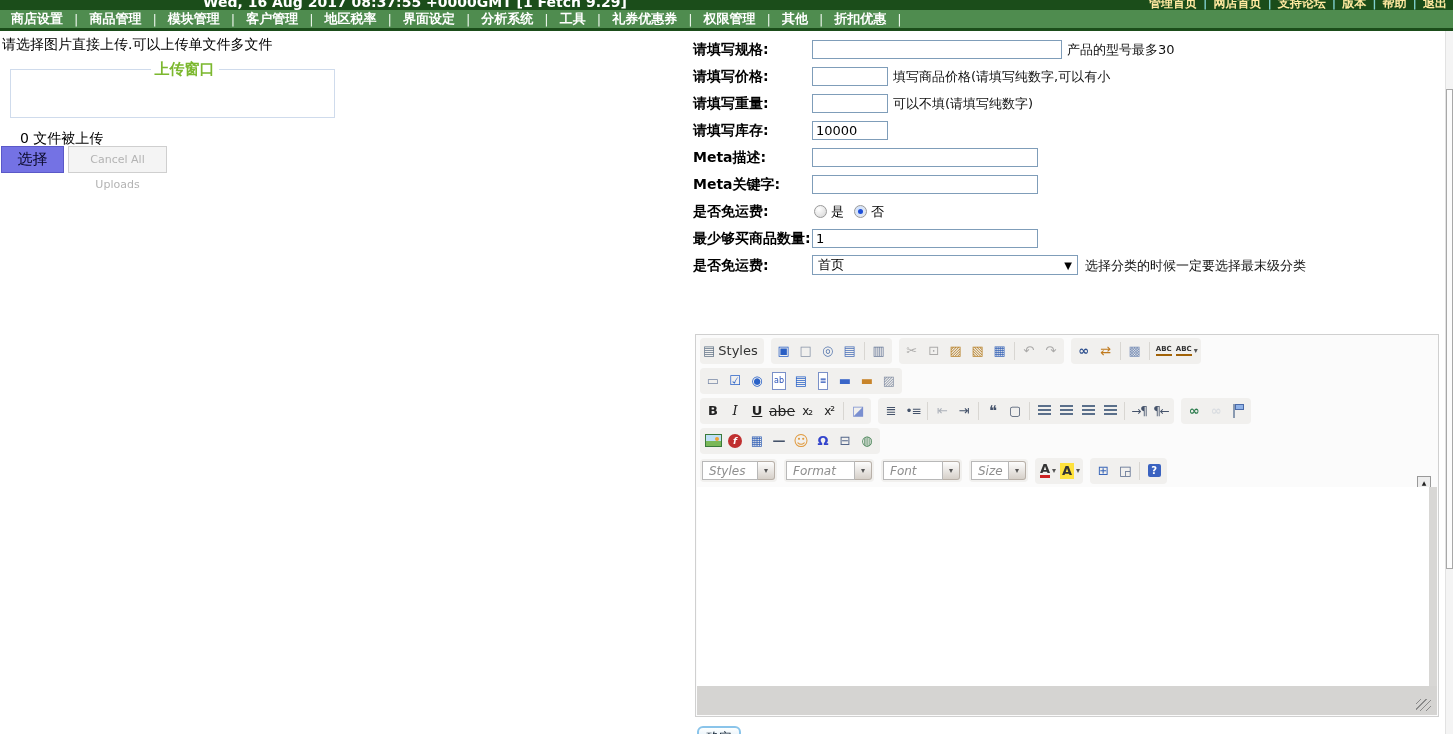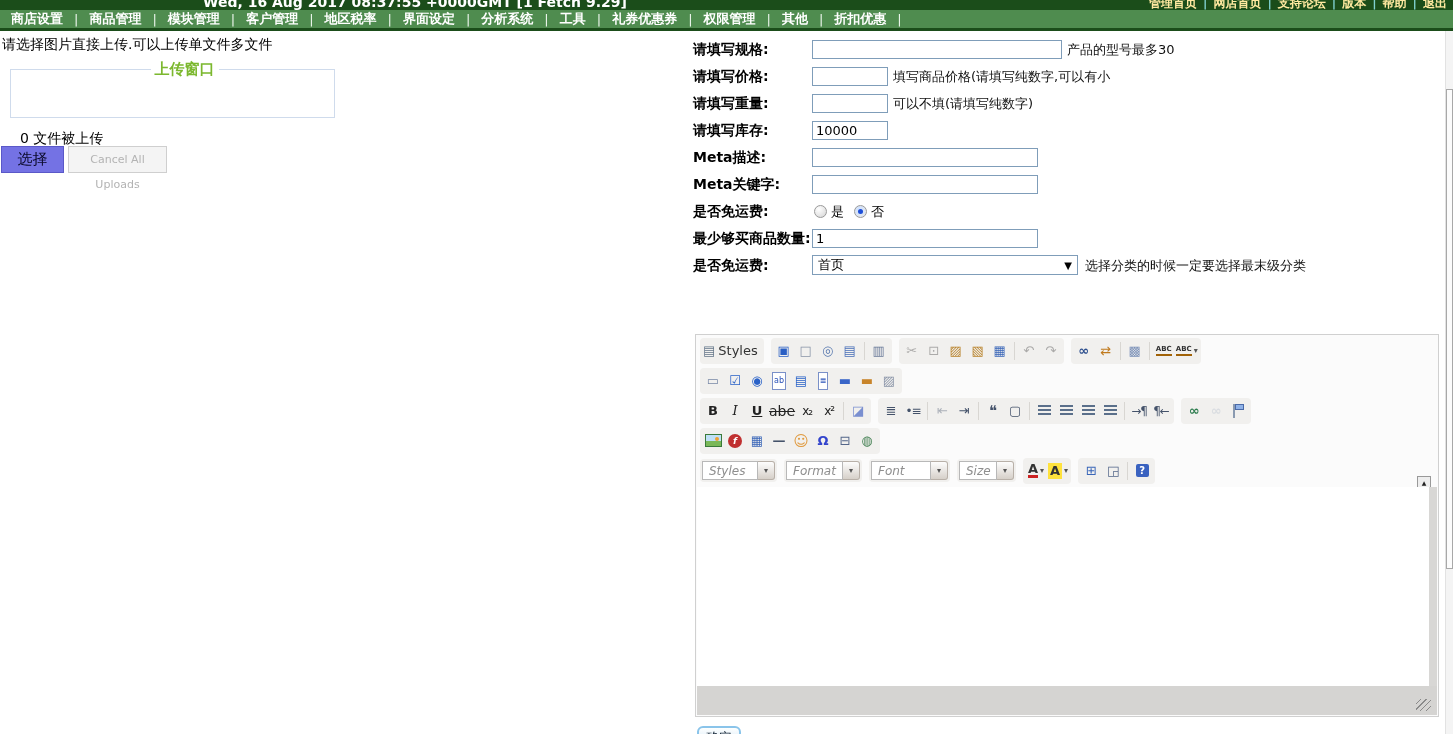--- a/index.html
+++ b/index.html
@@ -407,21 +407,21 @@
       </div>
       <div class="trow">
         <div class="tgroup">
           <span class="combo">
             <span class="clab" style="width: 56px;">Styles</span>
             <span class="cbtn">▾</span>
           </span>
         </div>
         <div class="tgroup">
           <span class="combo">
-            <span class="clab" style="width: 57px;">Format</span>
+            <span class="clab" style="width: 69px;">Format</span>
             <span class="cbtn">▾</span>
           </span>
         </div>
         <div class="tgroup">
           <span class="combo">
             <span class="clab" style="width: 60px;">Font</span>
             <span class="cbtn">▾</span>
           </span>
         </div>
         <div class="tgroup">

